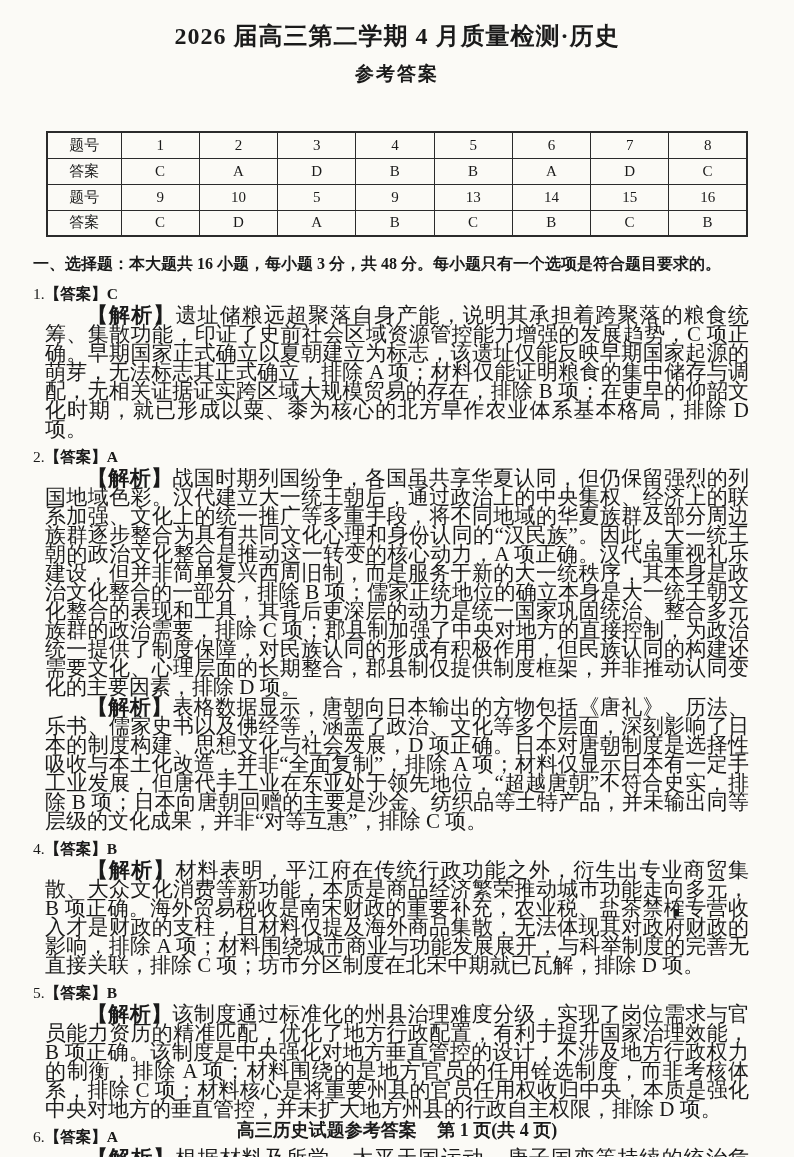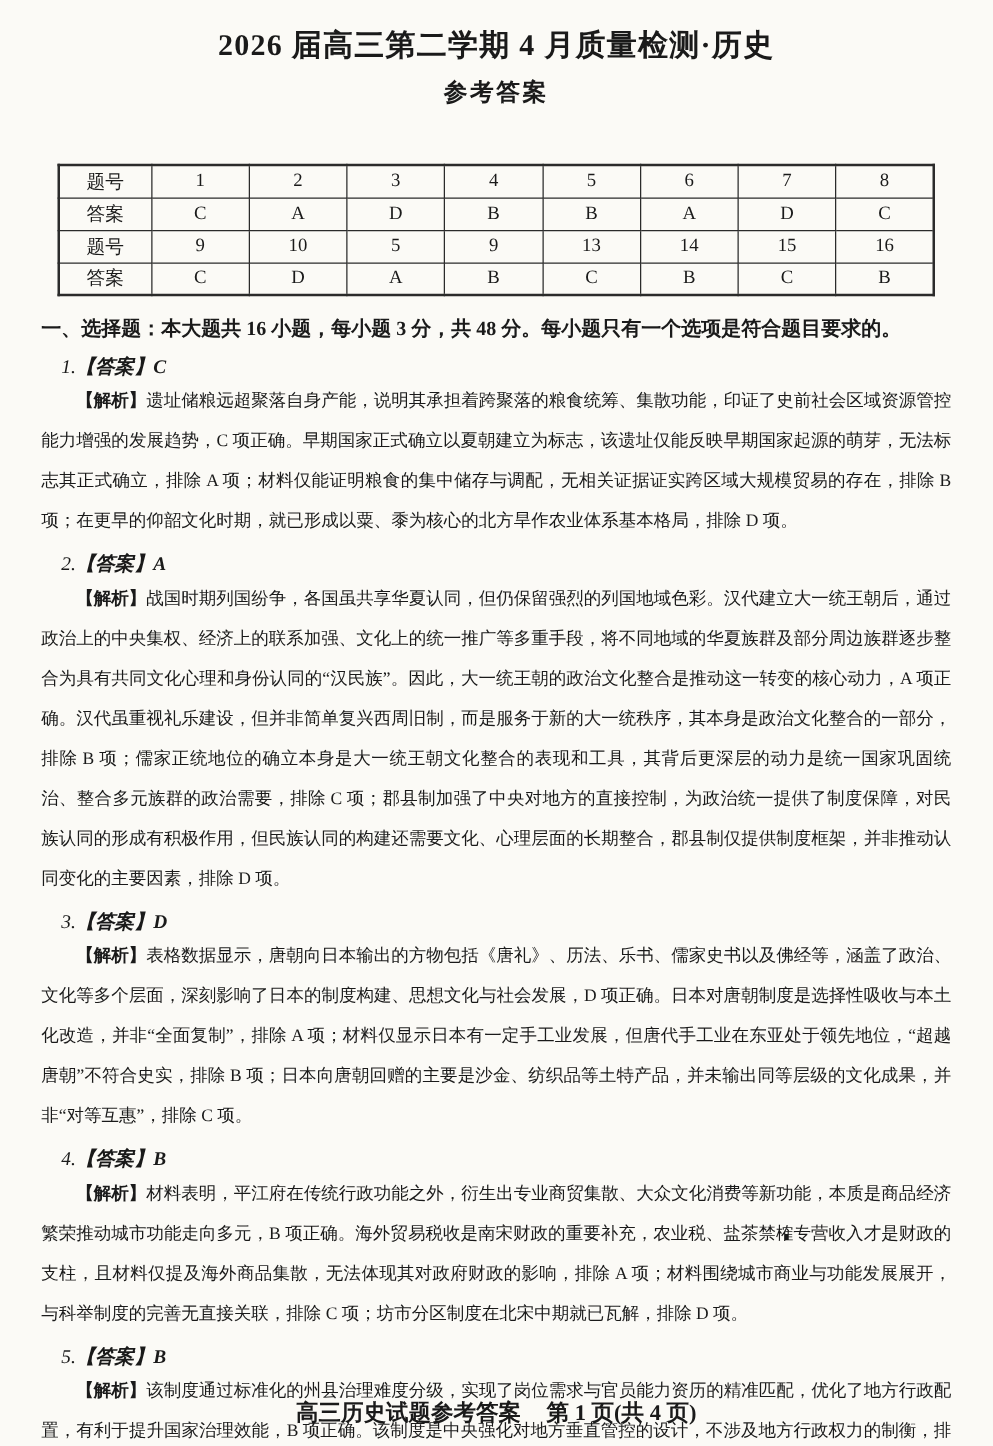--- a/index.html
+++ b/index.html
@@ -27,24 +27,24 @@
   }
   table.answer-table td {
     border: 1px solid #2b2b2b; text-align: center;
     height: 26px; font-size: 15px; padding: 0; margin-top: 32px;
   }
   table.answer-table { border: 2px solid #2b2b2b; }
   td.hdr { width: 74px; }
   .section-heading {
     font-weight: bold; font-size: 16px; margin: 15px 0 0; line-height: 24px;
   }
-  .ans-line { margin: 7px 16px 0; font-size: 15.5px; line-height: 22px; font-style: italic; }
+  .ans-line { margin: 7px 0 0; font-size: 15.5px; line-height: 22px; }
   .ans-line .bold, .analysis .bold { font-weight: bold; }
   .analysis {
-    margin: 1px 0 0; font-size: 14px; line-height: 32px;
+    margin: 1px 12px 0; font-size: 21px; line-height: 19px;
     text-align: justify; text-indent: 2em;
   }
   .footer {
     position: absolute; bottom: 15px; left: 0; width: 100%;
     text-align: center; font-weight: bold; font-size: 18px;
   }
   .footer span { margin: 0 8px; }
 </style>
 </head>
 <body>
@@ -109,21 +109,20 @@
     <p class="ans-line"><span>1.</span><span class="bold">【答案】</span><span class="bold">C</span></p>
     <p class="analysis"><span class="bold">【解析】</span><span>遗址储粮远超聚落自身产能，说明其承担着跨聚落的粮食统筹、集散功能，印证了史前社会区域资源管控能力增强的发展趋势，C 项正确。早期国家正式确立以夏朝建立为标志，该遗址仅能反映早期国家起源的萌芽，无法标志其正式确立，排除 A 项；材料仅能证明粮食的集中储存与调配，无相关证据证实跨区域大规模贸易的存在，排除 B 项；在更早的仰韶文化时期，就已形成以粟、黍为核心的北方旱作农业体系基本格局，排除 D 项。</span></p>
   </div>
 
   <div class="answer-block">
     <p class="ans-line"><span>2.</span><span class="bold">【答案】</span><span class="bold">A</span></p>
     <p class="analysis"><span class="bold">【解析】</span><span>战国时期列国纷争，各国虽共享华夏认同，但仍保留强烈的列国地域色彩。汉代建立大一统王朝后，通过政治上的中央集权、经济上的联系加强、文化上的统一推广等多重手段，将不同地域的华夏族群及部分周边族群逐步整合为具有共同文化心理和身份认同的“汉民族”。因此，大一统王朝的政治文化整合是推动这一转变的核心动力，A 项正确。汉代虽重视礼乐建设，但并非简单复兴西周旧制，而是服务于新的大一统秩序，其本身是政治文化整合的一部分，排除 B 项；儒家正统地位的确立本身是大一统王朝文化整合的表现和工具，其背后更深层的动力是统一国家巩固统治、整合多元族群的政治需要，排除 C 项；郡县制加强了中央对地方的直接控制，为政治统一提供了制度保障，对民族认同的形成有积极作用，但民族认同的构建还需要文化、心理层面的长期整合，郡县制仅提供制度框架，并非推动认同变化的主要因素，排除 D 项。</span></p>
   </div>
 
   <div class="answer-block">
-    <p class="ans-line"><span>3.</span><span class="bold">【答案】</span><span class="bold">D</span></p>
     <p class="analysis"><span class="bold">【解析】</span><span>表格数据显示，唐朝向日本输出的方物包括《唐礼》、历法、乐书、儒家史书以及佛经等，涵盖了政治、文化等多个层面，深刻影响了日本的制度构建、思想文化与社会发展，D 项正确。日本对唐朝制度是选择性吸收与本土化改造，并非“全面复制”，排除 A 项；材料仅显示日本有一定手工业发展，但唐代手工业在东亚处于领先地位，“超越唐朝”不符合史实，排除 B 项；日本向唐朝回赠的主要是沙金、纺织品等土特产品，并未输出同等层级的文化成果，并非“对等互惠”，排除 C 项。</span></p>
   </div>
 
   <div class="answer-block">
     <p class="ans-line"><span>4.</span><span class="bold">【答案】</span><span class="bold">B</span></p>
     <p class="analysis"><span class="bold">【解析】</span><span>材料表明，平江府在传统行政功能之外，衍生出专业商贸集散、大众文化消费等新功能，本质是商品经济繁荣推动城市功能走向多元，B 项正确。海外贸易税收是南宋财政的重要补充，农业税、盐茶禁榷专营收入才是财政的支柱，且材料仅提及海外商品集散，无法体现其对政府财政的影响，排除 A 项；材料围绕城市商业与功能发展展开，与科举制度的完善无直接关联，排除 C 项；坊市分区制度在北宋中期就已瓦解，排除 D 项。</span></p>
   </div>
 
   <div class="answer-block">
     <p class="ans-line"><span>5.</span><span class="bold">【答案】</span><span class="bold">B</span></p>

